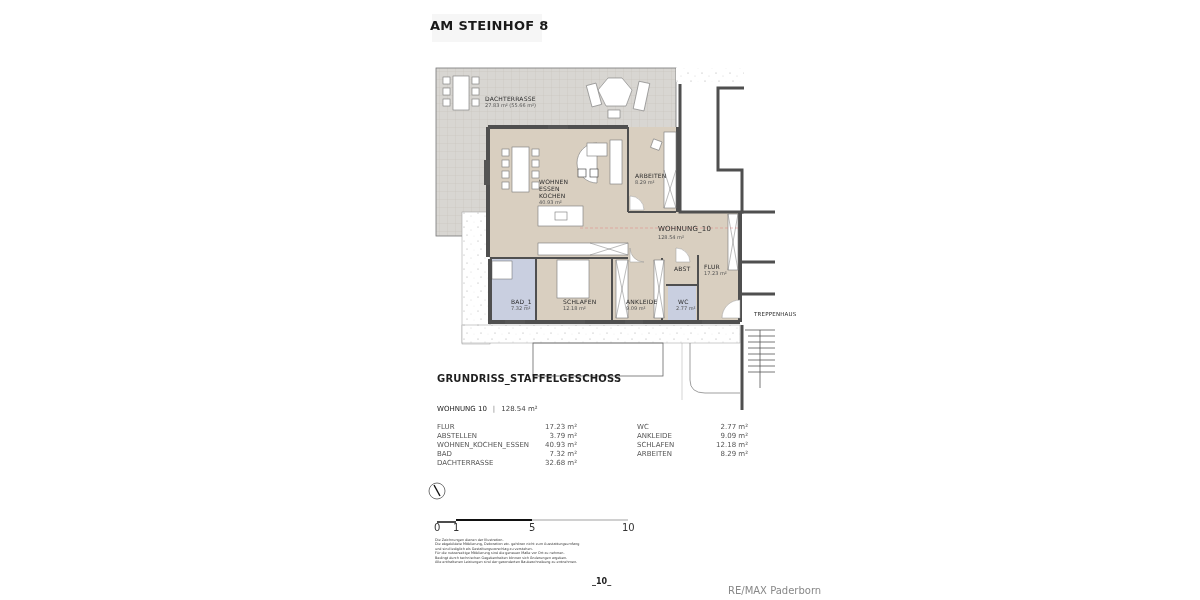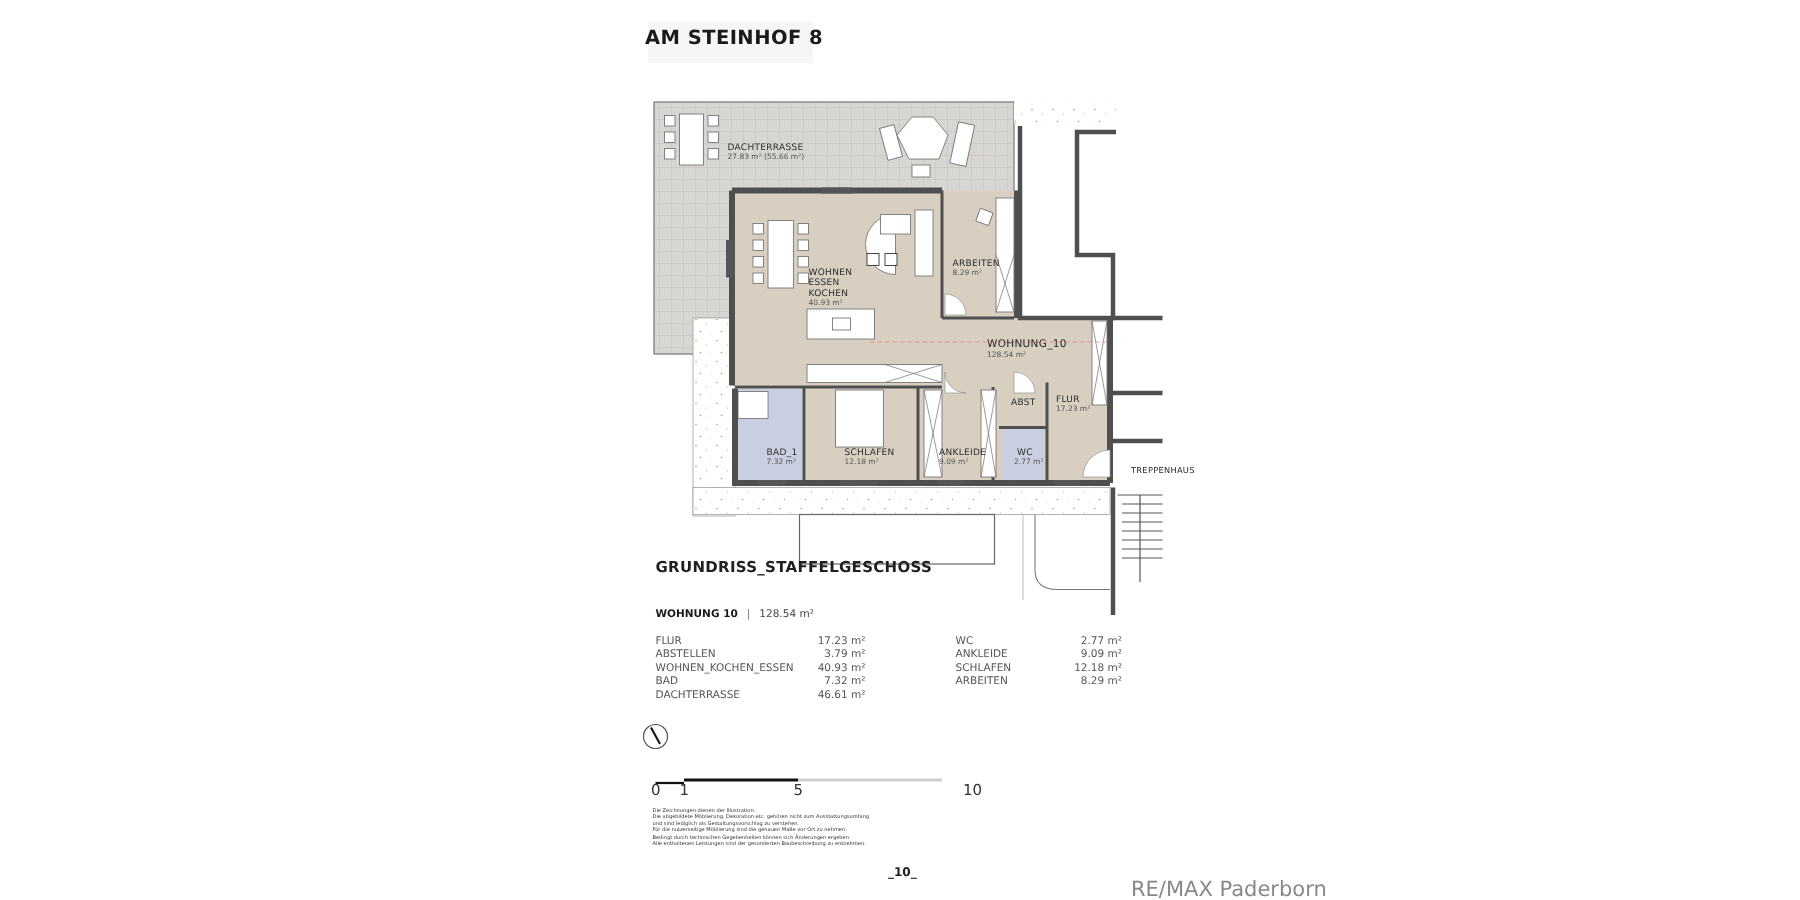--- a/index.html
+++ b/index.html
@@ -4,29 +4,29 @@
 <style>
   html, body { margin:0; padding:0; background:#ffffff; }
   body { width:1200px; height:600px; position:relative; overflow:hidden; font-family:"DejaVu Sans", sans-serif; }
   .page-title { position:absolute; left:430px; top:18px; width:336px; font-size:13px; font-weight:bold; letter-spacing:0.3px; color:#1a1a1a; }
   .faint-band { position:absolute; left:432px; top:14px; width:110px; height:28px; background:#f6f6f6; }
   svg.plan { position:absolute; left:0; top:0; }
   .plan-label { position:absolute; font-size:6px; font-weight:normal; color:#2a2a2a; line-height:7px; letter-spacing:0.2px; }
   .plan-sub { position:absolute; font-size:5px; color:#555; line-height:6px; }
   .section-title { position:absolute; left:437px; top:373px; font-size:10px; font-weight:bold; color:#1f1f1f; letter-spacing:0.2px;text-align:right; }
   .unit-head { position:absolute; left:437px; top:405px; font-size:7px; color:#444; }
-  .unit-head b { color:#1a1a1a; font-weight:bold; }
+  .unit-head b { color:#1a1a1a; font-weight:normal; }
   .unit-head .sep { margin:0 6px; color:#777; }
   .tbl { position:absolute; font-size:7px; color:#555; line-height:9px; }
   .tbl .row { display:flex; justify-content:space-between; }
   .tbl .row span:first-child { text-transform:uppercase; }
   .scale-label { position:absolute; font-size:10px; color:#333; }
   .disclaimer { position:absolute; left:435px; top:538px; width:180px; font-size:3.4px; line-height:4.4px; color:#333; }
   .page-num { position:absolute; left:592px; top:577px; font-size:8px; font-weight:bold; color:#222; }
-  .watermark { position:absolute; left:728px; top:585px; font-size:14px; color:#888;margin-left:26px; }
+  .watermark { position:absolute; left:728px; top:585px; font-size:10px; color:#888; }
 </style>
 </head>
 <body>
 
 <div class="faint-band"></div>
 <div class="page-title">AM STEINHOF 8</div>
 
 <svg class="plan" width="1200" height="600" viewBox="0 0 1200 600">
   <defs>
     <pattern id="tiles" width="8" height="8" patternUnits="userSpaceOnUse">
@@ -240,21 +240,21 @@
   <div class="row">
       <span>WOHNEN_KOCHEN_ESSEN</span>
       <span>40.93 m²</span>
     </div>
   <div class="row">
       <span>BAD</span>
       <span>7.32 m²</span>
     </div>
   <div class="row">
       <span>DACHTERRASSE</span>
-      <span>46.61 m²</span>
+      <span>32.68 m²</span>
     </div>
 </div>
 
 <div class="tbl" style="left:637px;top:423px;width:111px;">
   <div class="row">
       <span>WC</span>
       <span>2.77 m²</span>
     </div>
   <div class="row">
       <span>ANKLEIDE</span>
@@ -266,21 +266,21 @@
     </div>
   <div class="row">
       <span>ARBEITEN</span>
       <span>8.29 m²</span>
     </div>
 </div>
 
 <div class="scale-label" style="left:434px;top:522px;">0</div>
 <div class="scale-label" style="left:453px;top:522px;">1</div>
 <div class="scale-label" style="left:529px;top:522px;">5</div>
-<div class="scale-label" style="left:642px;top:522px;">10</div>
+<div class="scale-label" style="left:622px;top:522px;">10</div>
 
 <div class="disclaimer">
   <div>Die Zeichnungen dienen der Illustration.</div>
   <div>Die abgebildete Möblierung, Dekoration etc. gehören nicht zum Ausstattungsumfang</div>
   <div>und sind lediglich als Gestaltungsvorschlag zu verstehen.</div>
   <div>Für die nutzerseitige Möblierung sind die genauen Maße vor Ort zu nehmen.</div>
   <div>Bedingt durch technischen Gegebenheiten können sich Änderungen ergeben.</div>
   <div>Alle enthaltenen Leistungen sind der gesonderten Baubeschreibung zu entnehmen.</div>
 </div>
 

